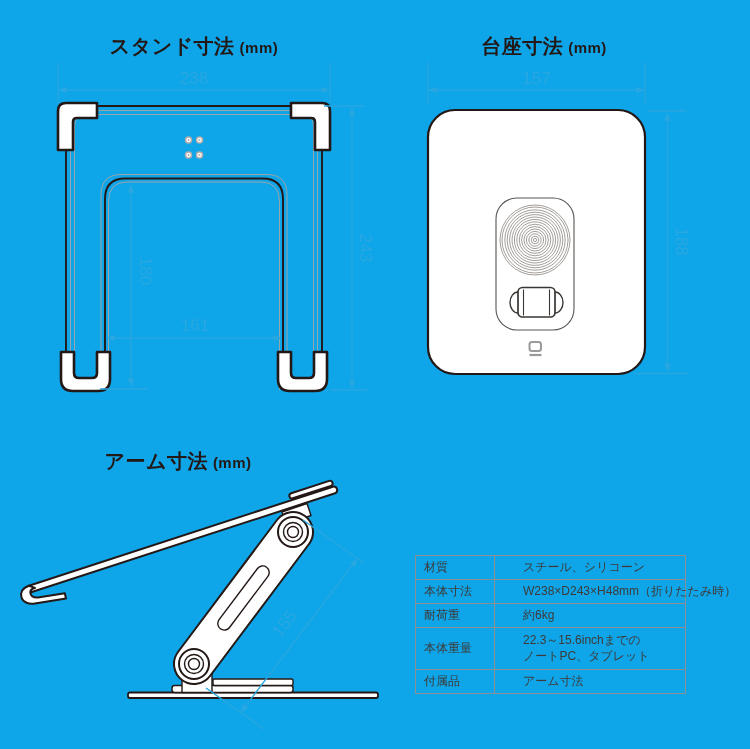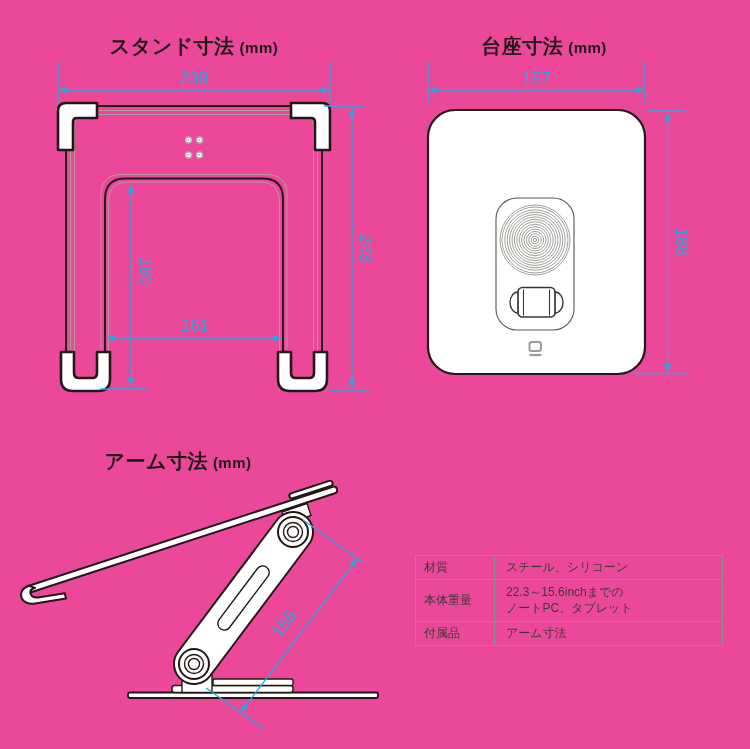--- a/index.html
+++ b/index.html
@@ -1,28 +1,28 @@
 <!DOCTYPE html>
 <html><head>
 <meta charset="utf-8">
 <style>
   html,body{margin:0;padding:0;background:#fff;}
-  #page{position:relative;width:750px;height:749px;background:#ec4899;overflow:hidden;
+  #page{position:relative;width:750px;height:749px;background:#0ea5e9;overflow:hidden;
         font-family:"Liberation Sans","DejaVu Sans",sans-serif;}
   .diagram-title{position:absolute;text-align:center;font-weight:bold;color:#231815;
         font-size:20px;letter-spacing:0.5px;white-space:nowrap;}
   .diagram-title .unit{font-size:15px;margin-left:5px;}
   svg{position:absolute;overflow:visible;}
   .dimtext{fill:#29A7E0;font-size:17px;font-family:"Liberation Sans","DejaVu Sans",sans-serif;}
   
-  #spec-table{position:absolute;left:415px;top:555px;width:308px;border-collapse:collapse;
+  #spec-table{position:absolute;left:415px;top:555px;width:271px;border-collapse:collapse;
         font-size:12px;color:#3f3a37;table-layout:fixed;}
   #spec-table td{border:1px solid #8f8f8f;padding:2px 8px;vertical-align:middle;line-height:1.3;}
   #spec-table td.lbl{width:62px;}
-  #spec-table td.val{white-space:pre;padding-left:11px;margin-top:12px;}
+  #spec-table td.val{white-space:pre;padding-left:28px;margin-top:12px;}
   #spec-table tr.r1 td{height:19px;}
   #spec-table tr.r5 td{height:37px;}
 </style>
 </head>
 <body>
 
 <div id="page">
 
   <div class="diagram-title" style="left:44px;top:33px;width:300px;">
     <span>スタンド寸法</span><span class="unit">(mm)</span>
@@ -171,20 +171,28 @@
     </g>
     <text class="dimtext" transform="translate(289,627) rotate(-52.9)" text-anchor="middle">155</text>
   </svg>
 
   <table id="spec-table">
     <tbody>
       <tr class="r1">
         <td class="lbl">材質</td>
         <td class="val">スチール、シリコーン</td>
       </tr>
+      <tr class="r1">
+        <td class="lbl">本体寸法</td>
+        <td class="val">W238×D243×H48mm（折りたたみ時）</td>
+      </tr>
+      <tr class="r1">
+        <td class="lbl">耐荷重</td>
+        <td class="val">約6kg</td>
+      </tr>
       <tr class="r5">
         <td class="lbl">本体重量</td>
         <td class="val">22.3～15.6inchまでの
 ノートPC、タブレット</td>
       </tr>
       <tr class="r1">
         <td class="lbl">付属品</td>
         <td class="val">アーム寸法</td>
       </tr>
     </tbody>

